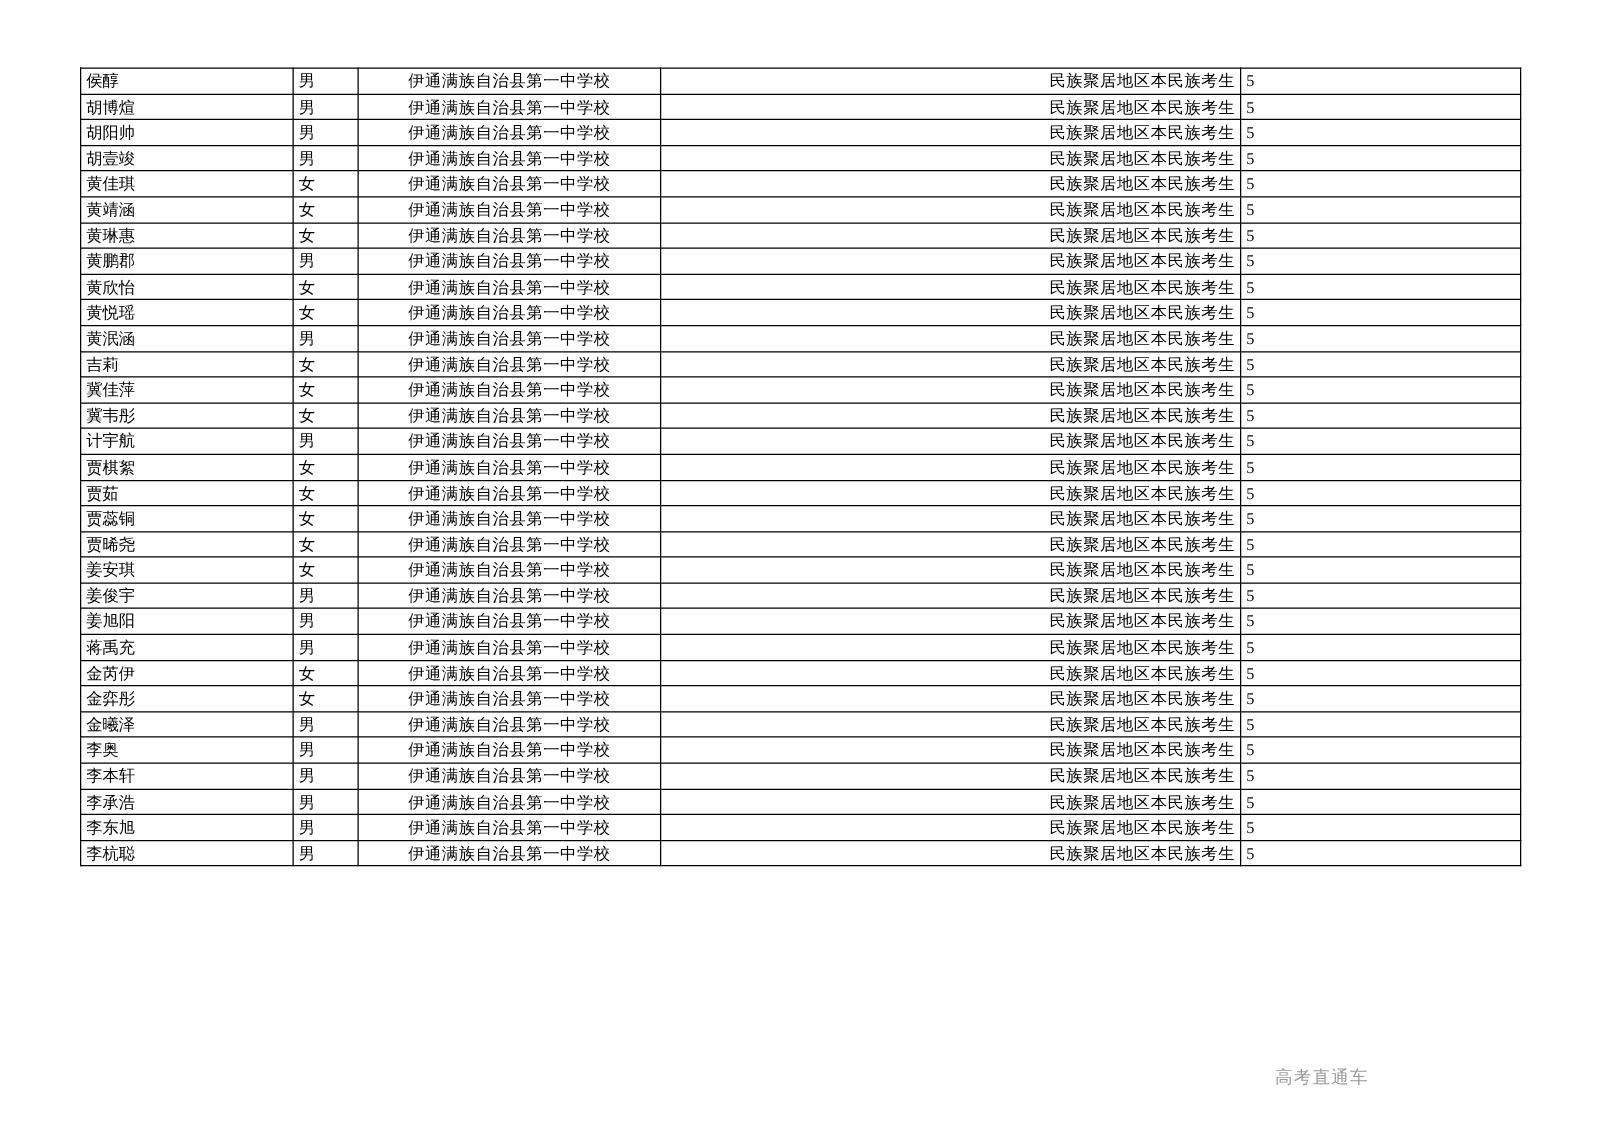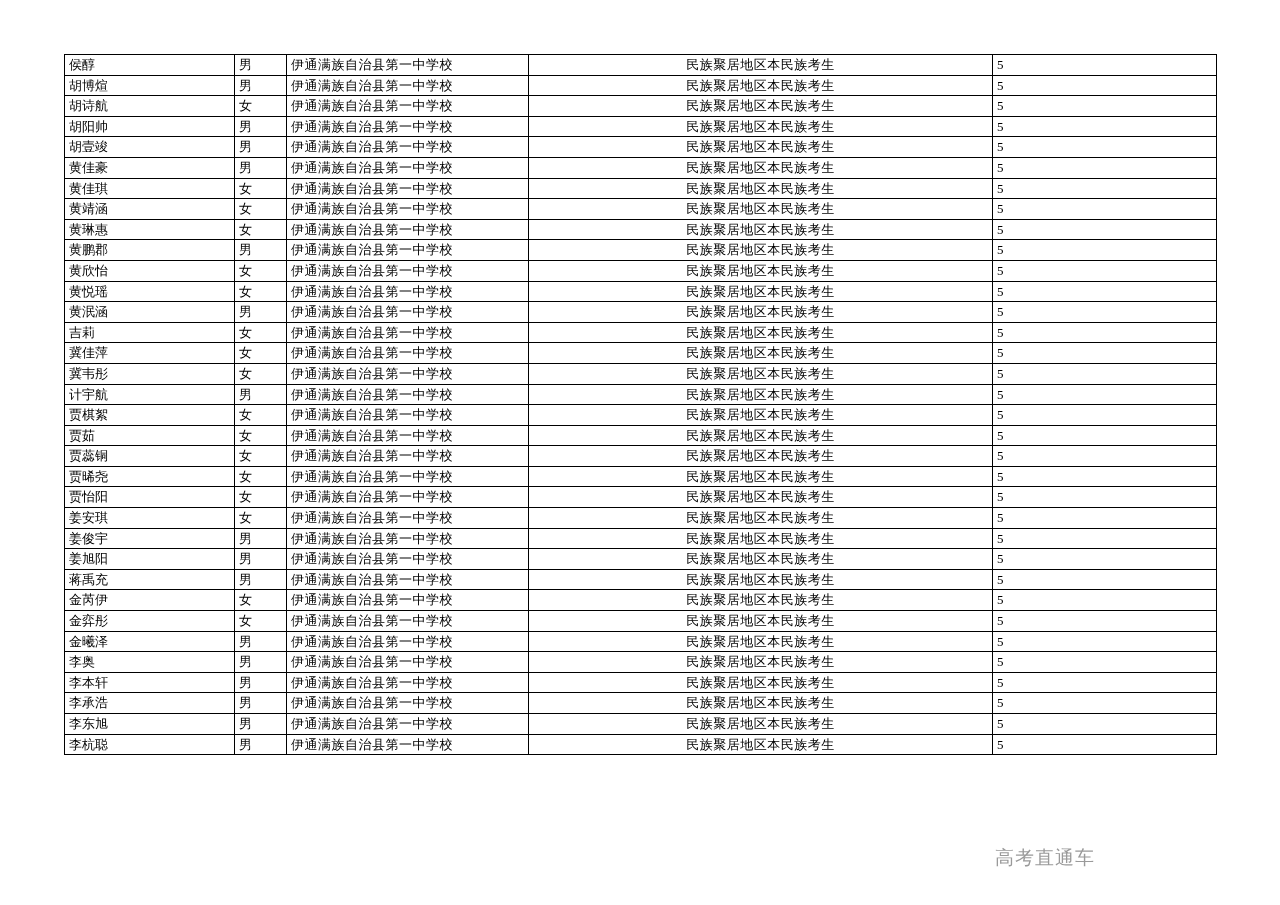--- a/index.html
+++ b/index.html
@@ -49,29 +49,29 @@
   }
 
   col.c-name   { width: 170px; }
   col.c-gender { width: 52px; }
   col.c-school { width: 242px; }
   col.c-type   { width: 464px; }
   col.c-score  { width: 224px; }
 
   td.name   { text-align: left; padding-left: 8px; }
   td.gender { text-align: left; padding-left: 8px; }
-  td.school { text-align: left; padding-left: 8px; letter-spacing: 0.5px; }
-  td.type   { text-align: center; padding-left: 8px; letter-spacing: 0.5px; }
+  td.school { text-align: center; padding-left: 8px; letter-spacing: 0.5px; }
+  td.type   { text-align: right; padding-left: 8px; letter-spacing: 0.5px; }
   td.score  { text-align: left; padding-left: 6px; }
 
   .watermark {
     position: absolute;
     right: 34px;
     bottom: 34px;
-    font-size: 19px;
+    font-size: 14px;
     color: #9a9a9a;
     letter-spacing: 1px;
     font-family: "Liberation Sans", sans-serif;
   }
 </style>
 </head>
 <body>
 
 <div class="page">
 
@@ -93,48 +93,34 @@
             <td class="score">5</td>
           </tr>
           <tr>
             <td class="name">胡博煊</td>
             <td class="gender">男</td>
             <td class="school">伊通满族自治县第一中学校</td>
             <td class="type">民族聚居地区本民族考生</td>
             <td class="score">5</td>
           </tr>
           <tr>
-            <td class="name">胡诗航</td>
-            <td class="gender">女</td>
-            <td class="school">伊通满族自治县第一中学校</td>
-            <td class="type">民族聚居地区本民族考生</td>
-            <td class="score">5</td>
-          </tr>
-          <tr>
             <td class="name">胡阳帅</td>
             <td class="gender">男</td>
             <td class="school">伊通满族自治县第一中学校</td>
             <td class="type">民族聚居地区本民族考生</td>
             <td class="score">5</td>
           </tr>
           <tr>
             <td class="name">胡壹竣</td>
             <td class="gender">男</td>
             <td class="school">伊通满族自治县第一中学校</td>
             <td class="type">民族聚居地区本民族考生</td>
             <td class="score">5</td>
           </tr>
           <tr>
-            <td class="name">黄佳豪</td>
-            <td class="gender">男</td>
-            <td class="school">伊通满族自治县第一中学校</td>
-            <td class="type">民族聚居地区本民族考生</td>
-            <td class="score">5</td>
-          </tr>
-          <tr>
             <td class="name">黄佳琪</td>
             <td class="gender">女</td>
             <td class="school">伊通满族自治县第一中学校</td>
             <td class="type">民族聚居地区本民族考生</td>
             <td class="score">5</td>
           </tr>
           <tr>
             <td class="name">黄靖涵</td>
             <td class="gender">女</td>
             <td class="school">伊通满族自治县第一中学校</td>
@@ -220,27 +206,20 @@
           </tr>
           <tr>
             <td class="name">贾蕊铜</td>
             <td class="gender">女</td>
             <td class="school">伊通满族自治县第一中学校</td>
             <td class="type">民族聚居地区本民族考生</td>
             <td class="score">5</td>
           </tr>
           <tr>
             <td class="name">贾晞尧</td>
-            <td class="gender">女</td>
-            <td class="school">伊通满族自治县第一中学校</td>
-            <td class="type">民族聚居地区本民族考生</td>
-            <td class="score">5</td>
-          </tr>
-          <tr>
-            <td class="name">贾怡阳</td>
             <td class="gender">女</td>
             <td class="school">伊通满族自治县第一中学校</td>
             <td class="type">民族聚居地区本民族考生</td>
             <td class="score">5</td>
           </tr>
           <tr>
             <td class="name">姜安琪</td>
             <td class="gender">女</td>
             <td class="school">伊通满族自治县第一中学校</td>
             <td class="type">民族聚居地区本民族考生</td>

